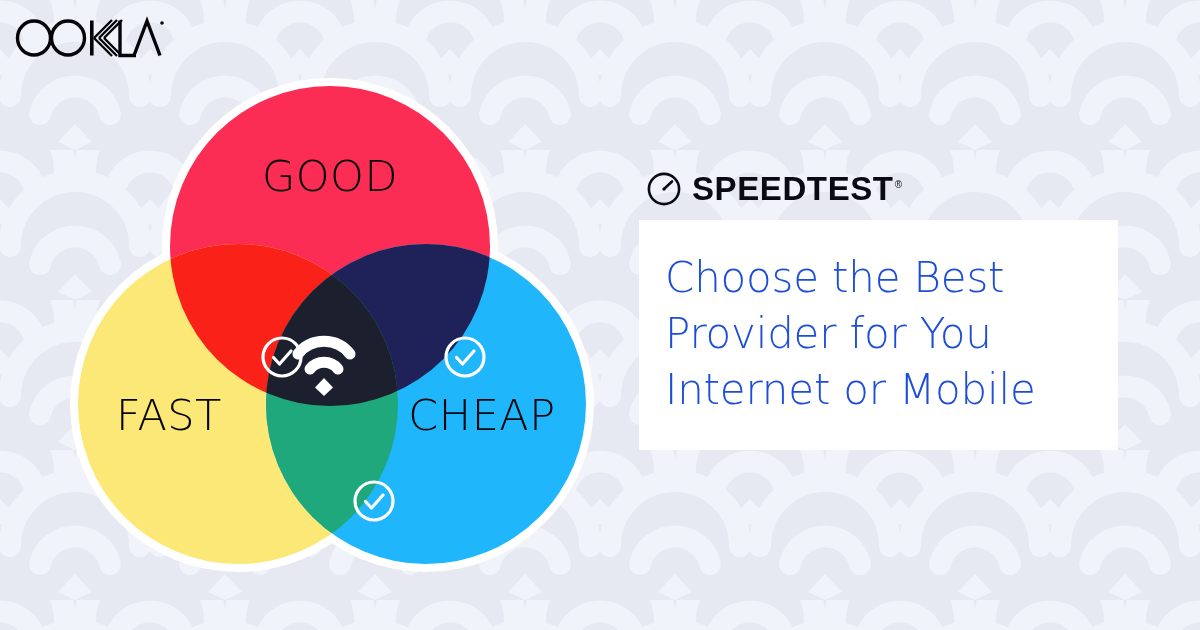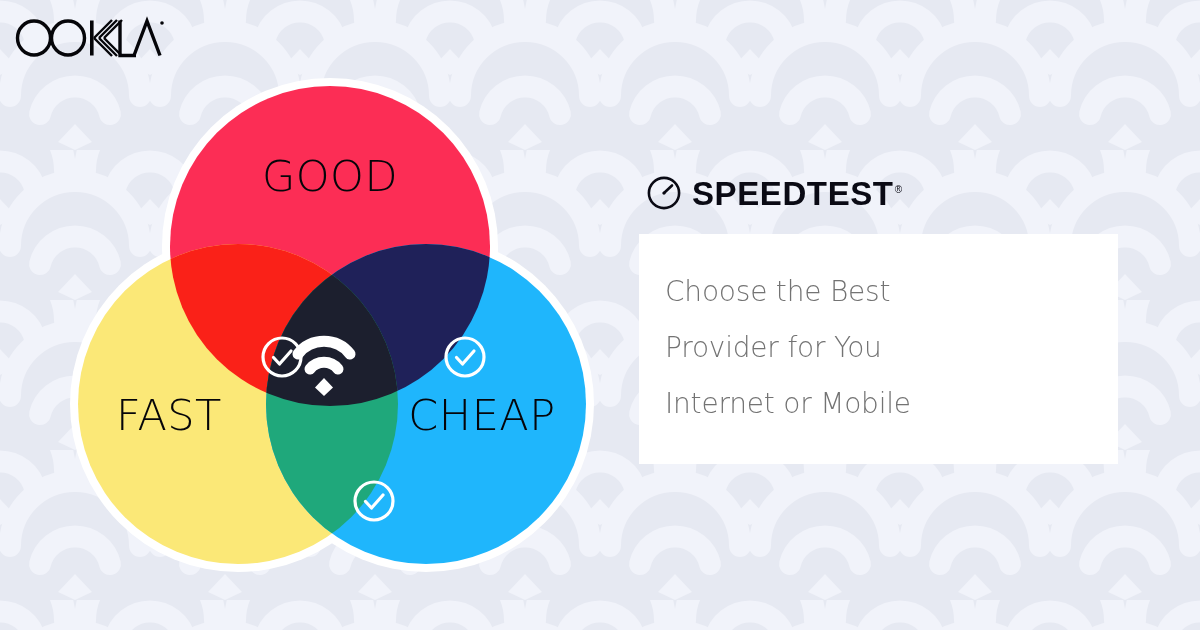--- a/index.html
+++ b/index.html
@@ -30,22 +30,22 @@
     width:560px; height:520px;
     z-index:4;
   }
 
   
   #right-col {
     position:absolute; left:639px; top:172px;
     width:480px; z-index:5;
   }
   #speedtest-logo {
-    display:flex; align-items:center;
-    height:42px; margin-bottom:20px; margin-left:8px;
+    display:flex; 
+    height:42px; margin-bottom:6px; margin-left:8px;
   }
   #speedtest-wordmark {
     font-family:"Liberation Sans", sans-serif;
     font-size:33px; font-weight:bold;
     letter-spacing:0.6px;
     color:#0A0A14;
     margin-left:11px;
     line-height:1;
   }
   #speedtest-tm {
@@ -54,23 +54,23 @@
     margin-left:1px;
   }
   #headline-box {
     background:#FFFFFF;
     width:479px;
     padding:30px 26px 32px 26px;
   }
   .headline-line {
     font-family:"DejaVu Sans", sans-serif;
     font-weight:300;
-    font-size:28px;
+    font-size:42px;
     line-height:56px;
-    color:#737373;
+    color:#1d4ed8;
     letter-spacing:-0.2px;
     white-space:nowrap;
   }
 
   .venn-label {
     font-family:"DejaVu Sans", sans-serif;
     font-weight:300;
     font-size:43px;
     fill:#050509;
     letter-spacing:0.5px;

